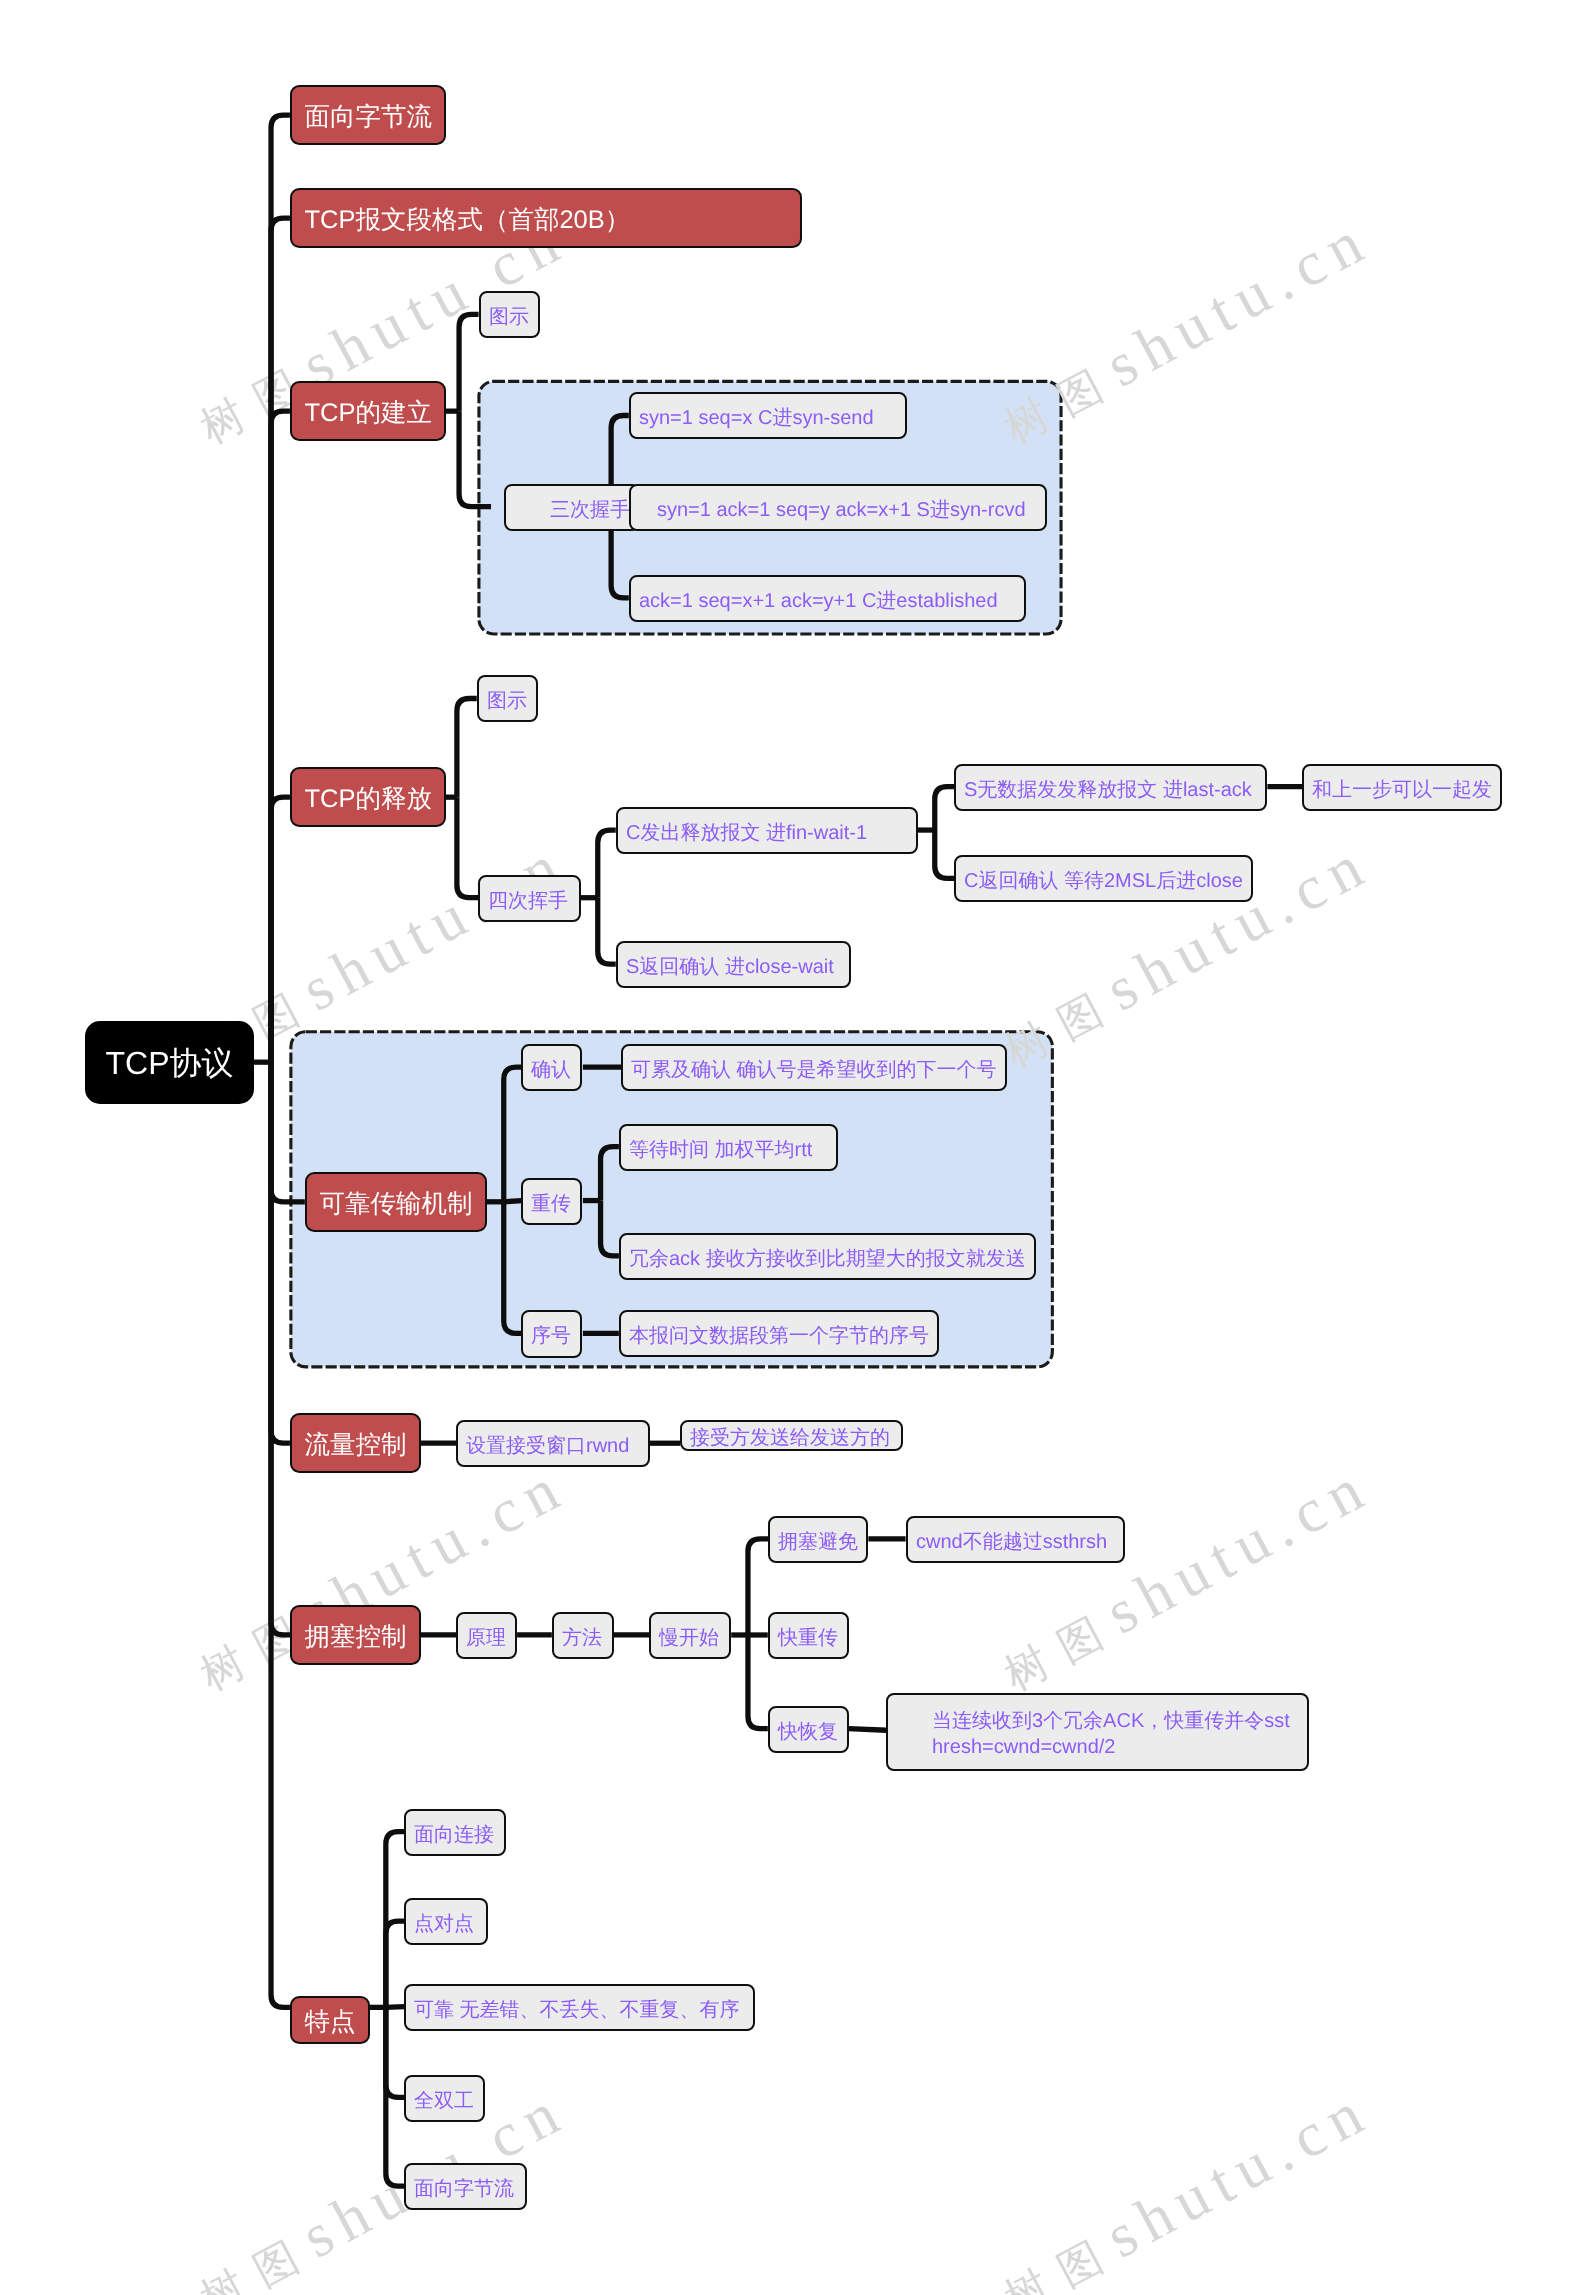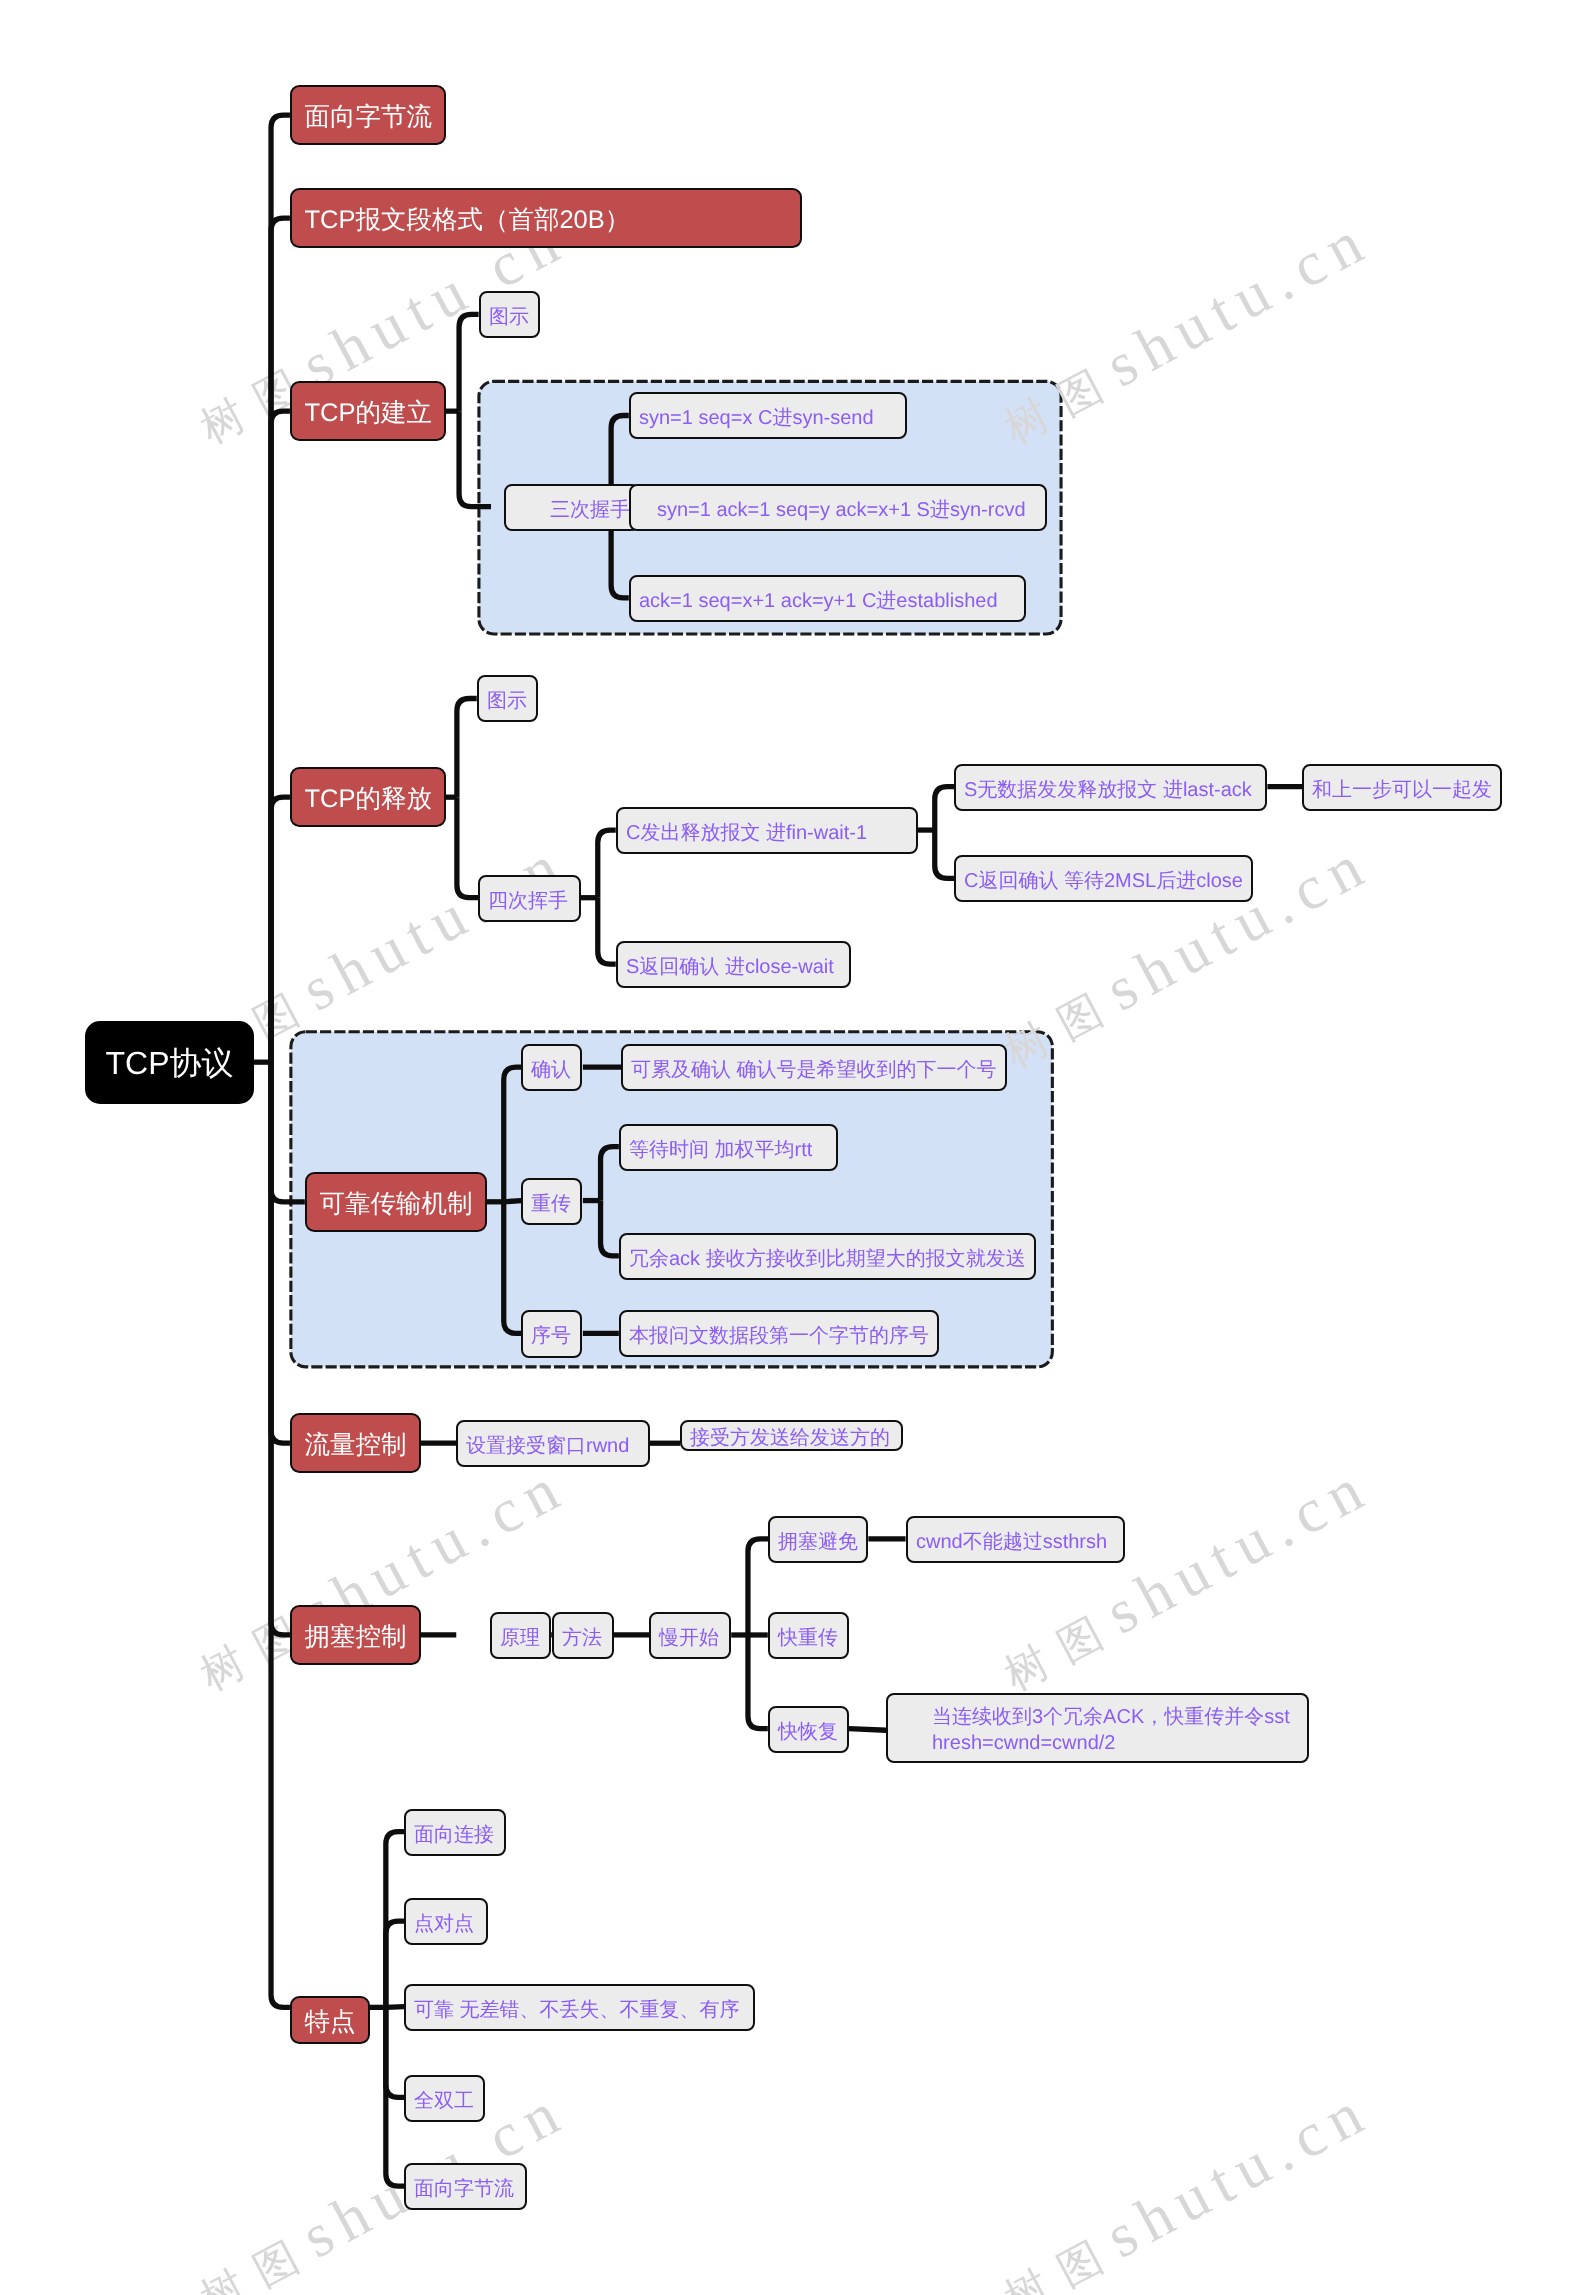--- a/index.html
+++ b/index.html
@@ -120,28 +120,28 @@
       <div class="node lv2" id="node-ack_detail" style="left: 621px; top: 1044px; min-width: 383px; height: 47px;"><span>可累及确认 确认号是希望收到的下一个号</span></div>
       <div class="node lv2" id="node-retrans" style="left: 521px; top: 1178px; min-width: 61px; height: 47px;"><span>重传</span></div>
       <div class="node lv2" id="node-retrans_d1" style="left: 619px; top: 1124px; min-width: 219px; height: 47px;"><span>等待时间 加权平均rtt</span></div>
       <div class="node lv2" id="node-retrans_d2" style="left: 619px; top: 1233px; min-width: 417px; height: 47px;"><span>冗余ack 接收方接收到比期望大的报文就发送</span></div>
       <div class="node lv2" id="node-seq" style="left: 521px; top: 1310px; min-width: 61px; height: 48px; justify-content: flex-end;"><span>序号</span></div>
       <div class="node lv2" id="node-seq_detail" style="left: 619px; top: 1310px; min-width: 315px; height: 47px;"><span>本报问文数据段第一个字节的序号</span></div>
       <div class="node lv1" id="node-flow" style="left: 290px; top: 1413px; min-width: 129px; height: 60px;"><span>流量控制</span></div>
       <div class="node lv2" id="node-flow_d1" style="left: 456px; top: 1420px; min-width: 194px; height: 47px;"><span>设置接受窗口rwnd</span></div>
       <div class="node lv2" id="node-flow_d2" style="left: 680px; top: 1420px; min-width: 223px; height: 31px;"><span>接受方发送给发送方的</span></div>
       <div class="node lv1" id="node-congestion" style="left: 290px; top: 1605px; min-width: 129px; height: 60px;"><span>拥塞控制</span></div>
-      <div class="node lv2" id="node-cong_principle" style="left: 456px; top: 1612px; min-width: 61px; height: 47px; margin-left: 34px;"><span>原理</span></div>
+      <div class="node lv2" id="node-cong_principle" style="left: 456px; top: 1612px; min-width: 61px; height: 47px;"><span>原理</span></div>
       <div class="node lv2" id="node-cong_method" style="left: 552px; top: 1612px; min-width: 62px; height: 47px;"><span>方法</span></div>
       <div class="node lv2" id="node-slow_start" style="left: 649px; top: 1612px; min-width: 82px; height: 47px;"><span>慢开始</span></div>
       <div class="node lv2" id="node-cong_avoid" style="left: 768px; top: 1516px; min-width: 100px; height: 47px;"><span>拥塞避免</span></div>
       <div class="node lv2" id="node-cong_avoid_d" style="left: 906px; top: 1516px; min-width: 219px; height: 47px;"><span>cwnd不能越过ssthrsh</span></div>
       <div class="node lv2" id="node-fast_retrans" style="left: 768px; top: 1612px; min-width: 81px; height: 47px;"><span>快重传</span></div>
       <div class="node lv2" id="node-fast_recover" style="left: 768px; top: 1706px; min-width: 81px; height: 47px;"><span>快恢复</span></div>
-      <div class="node lv2 wrap fixed" id="node-fast_recover_d" style="left: 886px; top: 1693px; width: 423px; height: 70px; padding-left: 44px;">
+      <div class="node lv2 wrap fixed" id="node-fast_recover_d" style="left: 886px; top: 1693px; width: 423px; height: 78px; padding-left: 44px;">
         <span>当连续收到3个冗余ACK，快重传并令ssthresh=cwnd=cwnd/2</span>
       </div>
       <div class="node lv1" id="node-features" style="left: 290px; top: 1996px; min-width: 79px; height: 48px;"><span>特点</span></div>
       <div class="node lv2" id="node-feat1" style="left: 404px; top: 1809px; min-width: 102px; height: 47px;"><span>面向连接</span></div>
       <div class="node lv2" id="node-feat2" style="left: 404px; top: 1898px; min-width: 84px; height: 47px;"><span>点对点</span></div>
       <div class="node lv2" id="node-feat3" style="left: 404px; top: 1984px; min-width: 351px; height: 47px;"><span>可靠 无差错、不丢失、不重复、有序</span></div>
       <div class="node lv2" id="node-feat4" style="left: 404px; top: 2075px; min-width: 81px; height: 47px;"><span>全双工</span></div>
       <div class="node lv2" id="node-feat5" style="left: 404px; top: 2163px; min-width: 123px; height: 47px;"><span>面向字节流</span></div>
     </div>
 </div>

